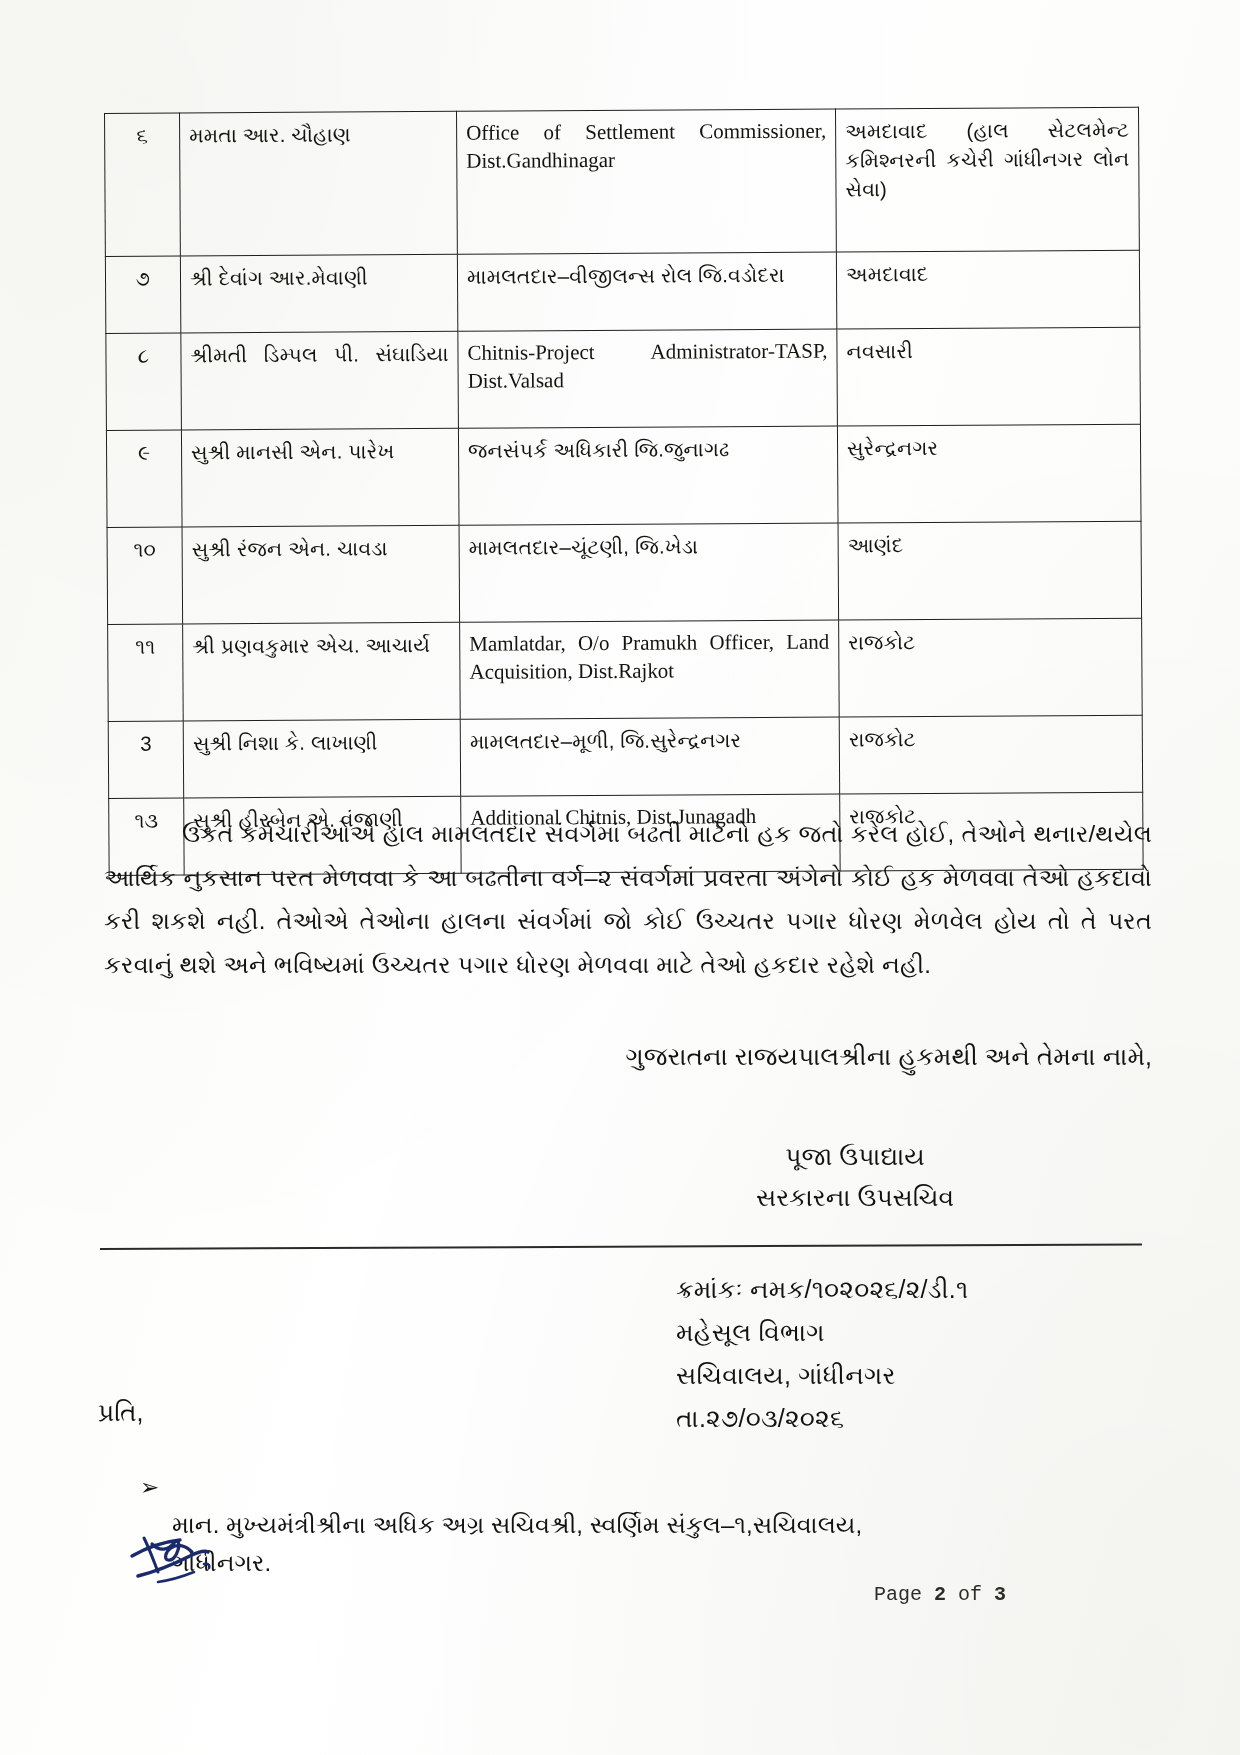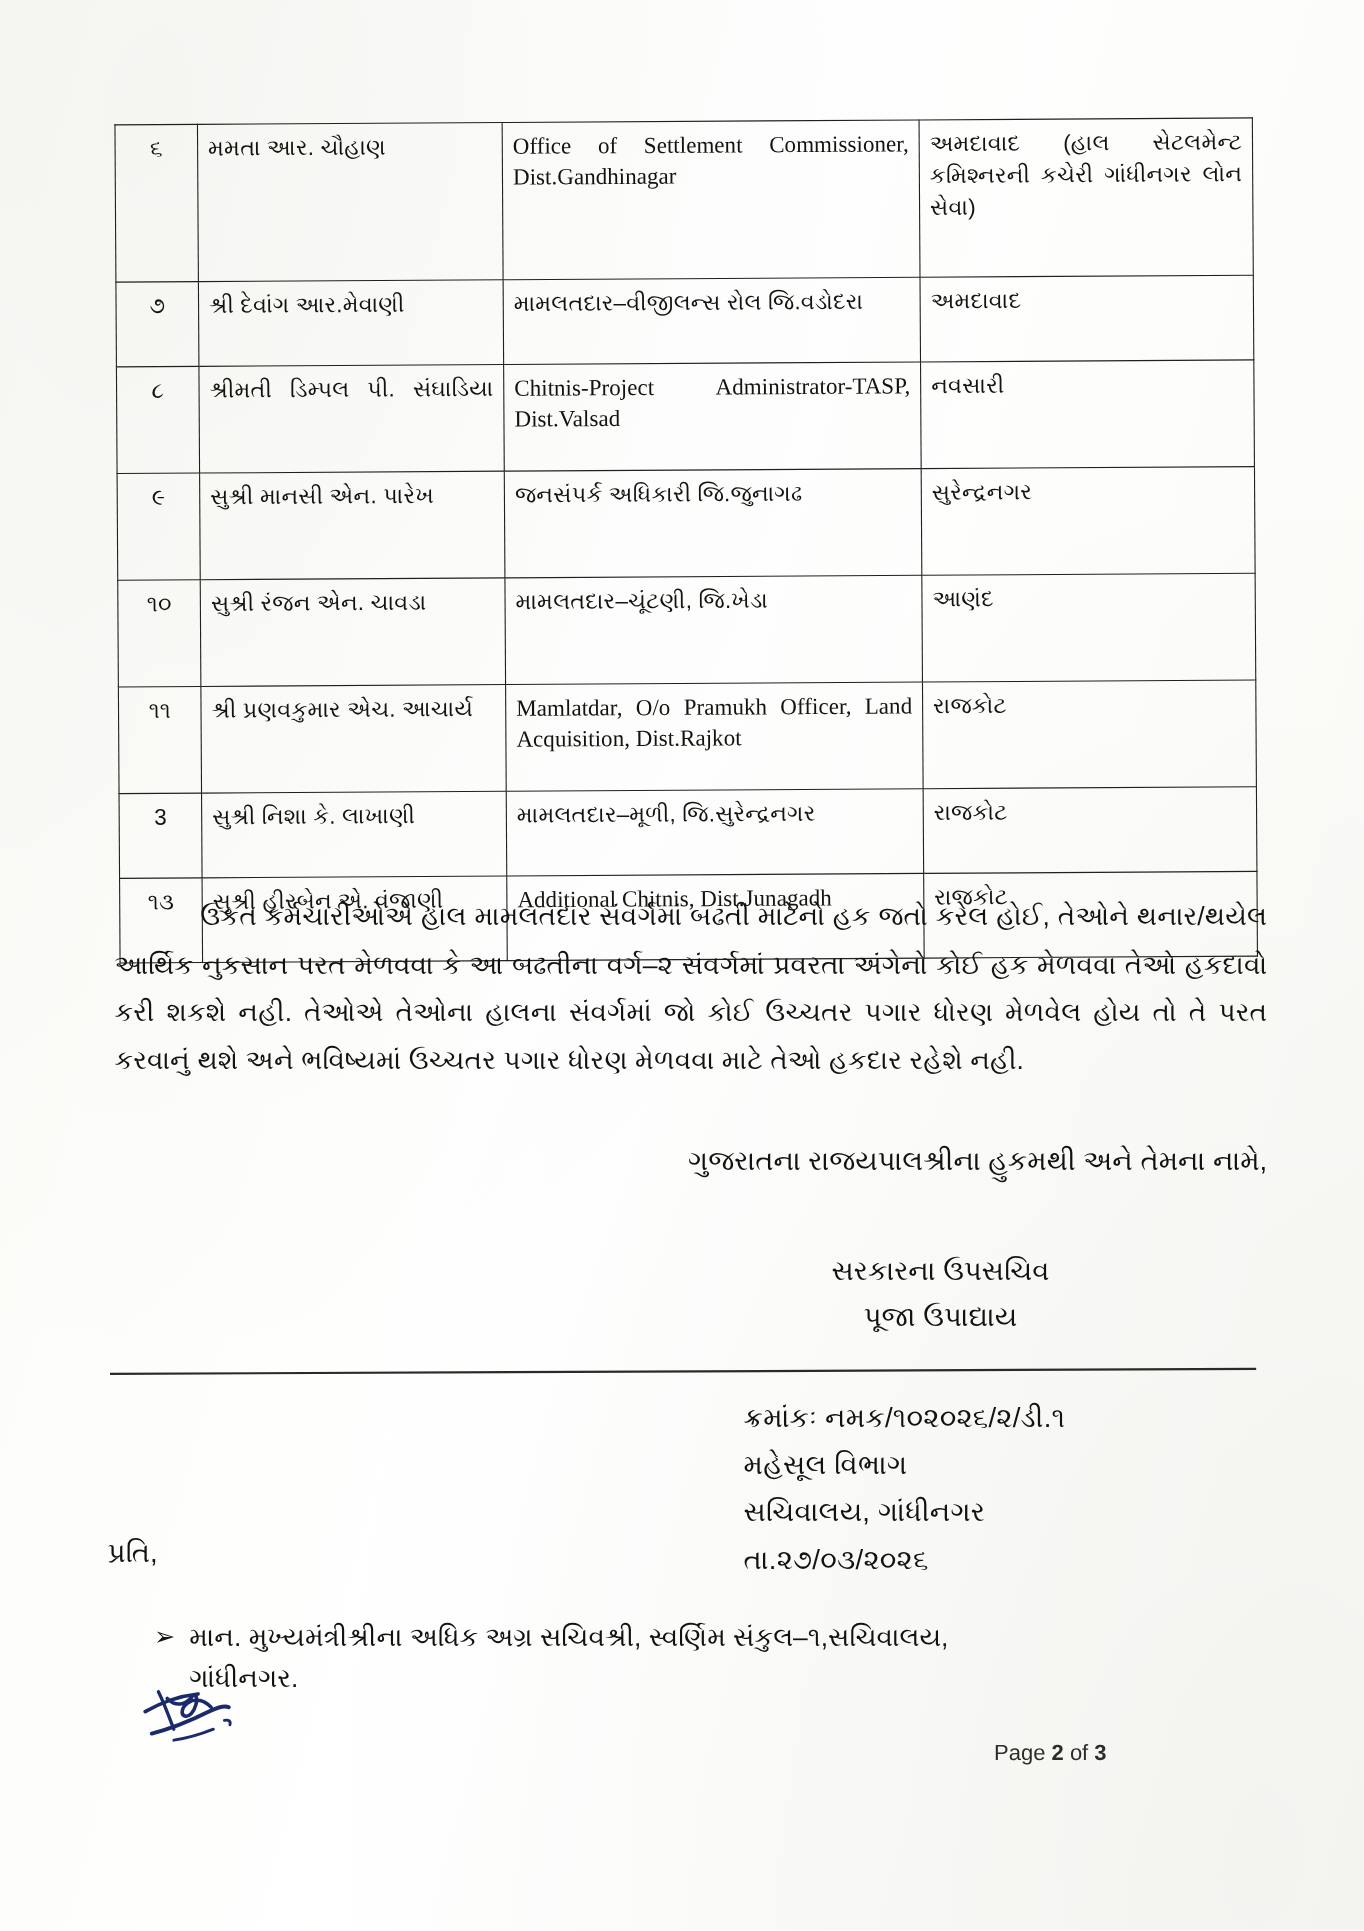--- a/index.html
+++ b/index.html
@@ -169,20 +169,21 @@
   .recipient .bullet {
     position: absolute;
     left: 0px;
     top: -1px;
     font-size: 23px;
     color: #141410;
   }
   .recipient .rtext {
     display: block;
     padding-left: 32px;
+    margin-top: 36px;
   }
   .recipient .rtext2 {
     display: block;
     padding-left: 32px;
   }
 
   .ink-sign {
     position: absolute;
     left: 128px;
     top: 1530px;
@@ -193,21 +194,21 @@
 
   
   .footer {
     position: absolute;
     left: 0;
     top: 1583px;
     width: 1148px;
     text-align: right;
     padding-right: 142px;
     box-sizing: border-box;
-    font-family: Liberation Sans, sans-serif;
+    font-family: Liberation Mono, monospace;
     font-size: 20px;
     color: #2c2c28;
   }
   .footer b { font-weight: 700; }
 </style>
 </head>
 <body>
 
 <div class="page">
   <div class="paper-tint"></div>
@@ -277,22 +278,22 @@
   </div>
 
   <div class="body-para">
     <span>ઉકત કર્મચારીઓએ હાલ મામલતદાર સંવર્ગમાં બઢતી માટેનો હક જતો કરેલ હોઈ, તેઓને  થનાર/થયેલ આર્થિક નુકસાન પરત મેળવવા કે આ બઢતીના વર્ગ–૨ સંવર્ગમાં પ્રવરતા અંગેનો કોઈ હક મેળવવા તેઓ હકદાવો કરી શકશે નહી. તેઓએ તેઓના હાલના સંવર્ગમાં જો કોઈ ઉચ્ચતર પગાર ધોરણ મેળવેલ હોય તો તે પરત કરવાનું થશે અને ભવિષ્યમાં</span>
     <span class="lastline">ઉચ્ચતર પગાર ધોરણ મેળવવા માટે તેઓ હકદાર રહેશે નહી.</span>
   </div>
 
   <div class="salutation">ગુજરાતના રાજયપાલશ્રીના હુકમથી અને તેમના નામે,</div>
 
   <div class="sign-block">
+    <div>પૂજા ઉપાદ્યાય</div>
     <div>સરકારના ઉપસચિવ</div>
-    <div>પૂજા ઉપાદ્યાય</div>
   </div>
 
   <div class="rule"></div>
 
   <div class="ref-block">
     <div>ક્રમાંકઃ નમક/૧૦૨૦૨૬/૨/ડી.૧</div>
     <div>મહેસૂલ વિભાગ</div>
     <div>સચિવાલય, ગાંધીનગર</div>
     <div>તા.૨૭/૦૩/૨૦૨૬</div>
   </div>

